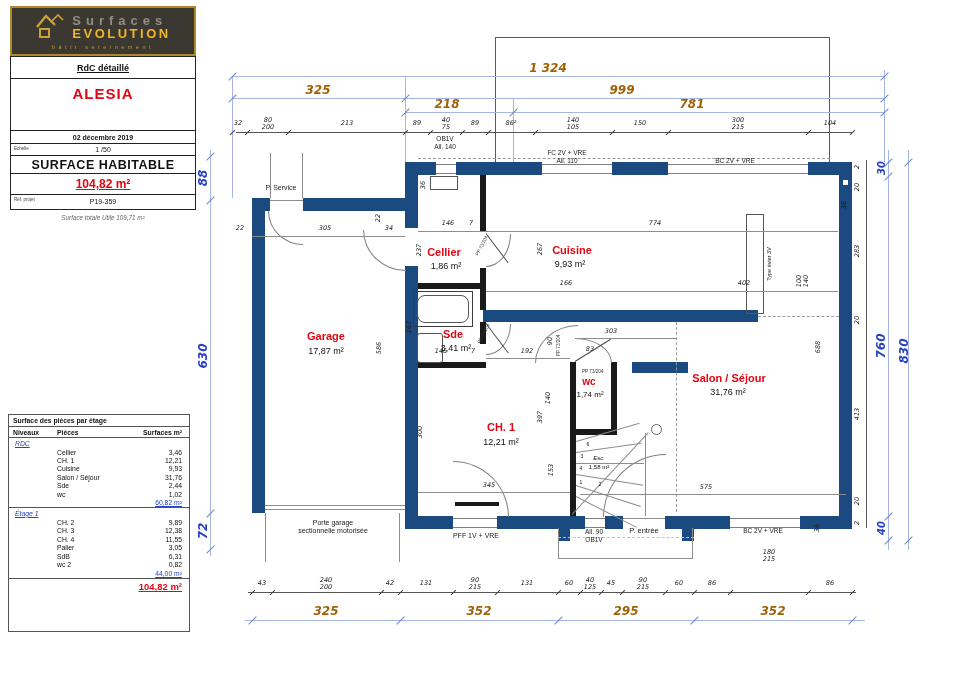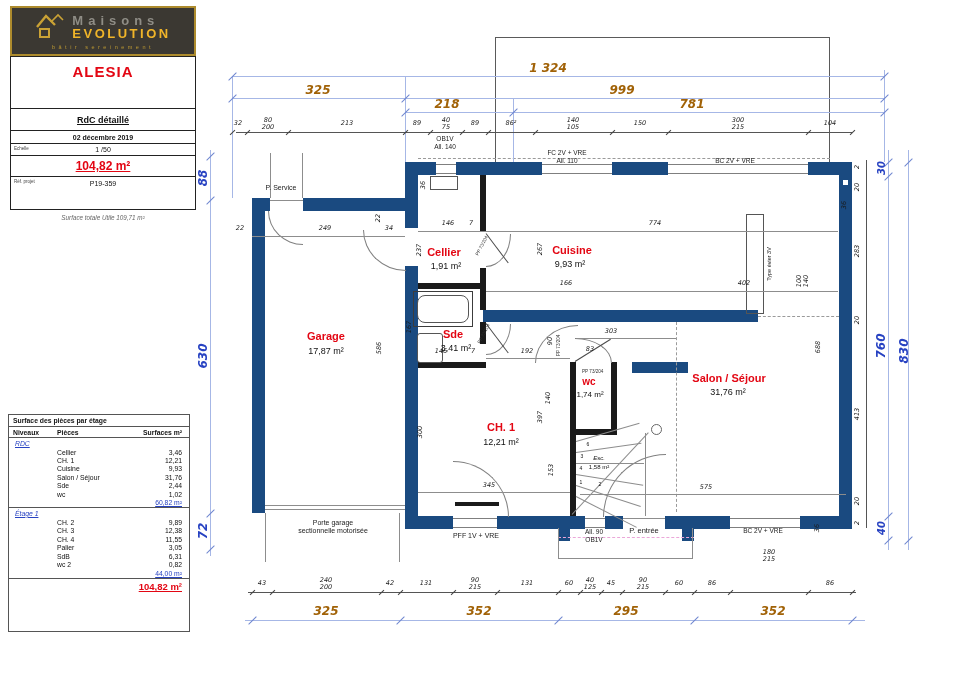--- a/index.html
+++ b/index.html
@@ -84,40 +84,43 @@
 <div class="page">
 
   <div class="a logo">
     <div class="logo-row">
       <svg width="30" height="28" viewBox="0 0 30 28">
         <polyline points="2,14 11,3 20,12" fill="none" stroke="#caa235" stroke-width="2.4"></polyline>
         <polyline points="16,9 23,2 28,7" fill="none" stroke="#caa235" stroke-width="1.6"></polyline>
         <rect x="5" y="16" width="9" height="8" fill="none" stroke="#caa235" stroke-width="2"></rect>
       </svg>
       <div class="logo-txt">
-        <span class="logo-top">Maisons</span>
+        <span class="logo-top">Surfaces</span>
         <span class="logo-bot">EVOLUTION</span>
       </div>
     </div>
     <div class="logo-tag">bâtir sereinement</div>
   </div>
 
   <div class="a tb">
+    <div class="tb-row" style="height:22px">
+      <span class="rdc">RdC détaillé</span>
+    </div>
     <div class="tb-row" style="height:52px">
       <span class="proj" style="margin-top:-22px">ALESIA</span>
-    </div>
-    <div class="tb-row" style="height:22px">
-      <span class="rdc">RdC détaillé</span>
     </div>
     <div class="tb-row" style="height:13px">
       <span class="date">02 décembre 2019</span>
     </div>
     <div class="tb-row" style="height:12px">
       <span class="tb-mini">Echelle</span>
       <span class="scl">1 /50</span>
+    </div>
+    <div class="tb-row" style="height:18px">
+      <span class="sh">SURFACE HABITABLE</span>
     </div>
     <div class="tb-row" style="height:21px">
       <span class="sv">104,82 m²</span>
     </div>
     <div class="tb-row" style="height:13px;border-bottom:none">
       <span class="tb-mini">Réf. projet</span>
       <span class="ref">P19-359</span>
     </div>
   </div>
   <span class="a note" style="left:103px;top:214px">Surface totale Utile 109,71 m²</span>
@@ -277,21 +280,21 @@
   <div class="a lv" style="left:692px;top:528px;height:31px"></div>
   <div class="a lh" style="left:558px;top:558px;width:135px"></div>
   <div class="a lv" style="left:265px;top:513px;height:49px"></div>
   <div class="a lv" style="left:399px;top:513px;height:49px"></div>
   <div class="a lv" style="left:270px;top:153px;height:45px"></div>
   <div class="a lv" style="left:302px;top:153px;height:45px"></div>
 
   <span class="a rn" style="left:326px;top:336px">Garage</span>
   <span class="a ra" style="left:326px;top:351px">17,87 m²</span>
   <span class="a rn" style="left:444px;top:252px">Cellier</span>
-  <span class="a ra" style="left:446px;top:266px">1,91 m²</span>
+  <span class="a ra" style="left:446px;top:266px">1,86 m²</span>
   <span class="a rn" style="left:572px;top:250px">Cuisine</span>
   <span class="a ra" style="left:570px;top:264px">9,93 m²</span>
   <span class="a rn" style="left:453px;top:334px">Sde</span>
   <span class="a ra" style="left:456px;top:348px">3,41 m²</span>
   <span class="a rn" style="left:589px;top:381px;font-size:10px">wc</span>
   <span class="a ra" style="left:590px;top:394px;font-size:8px">1,74 m²</span>
   <span class="a rn" style="left:501px;top:427px">CH. 1</span>
   <span class="a ra" style="left:501px;top:442px">12,21 m²</span>
   <span class="a rn" style="left:729px;top:378px">Salon / Séjour</span>
   <span class="a ra" style="left:728px;top:392px">31,76 m²</span>
@@ -449,21 +452,21 @@
   <span class="a bdim" style="left:773px;top:611px">352</span>
 
   <div class="a lh" style="left:252px;top:236px;width:153px"></div>
   <div class="a lh" style="left:418px;top:231px;width:420px"></div>
   <div class="a lh" style="left:486px;top:291px;width:352px"></div>
   <div class="a lh" style="left:486px;top:358px;width:84px"></div>
   <div class="a lh" style="left:577px;top:338px;width:99px"></div>
   <div class="a lh" style="left:418px;top:492px;width:152px"></div>
   <div class="a lh" style="left:580px;top:494px;width:266px"></div>
   <span class="a dim" style="left:240px;top:229px">22</span>
-  <span class="a dim" style="left:325px;top:229px">249</span>
+  <span class="a dim" style="left:325px;top:229px">305</span>
   <span class="a dim" style="left:389px;top:229px">34</span>
   <span class="a dimr" style="left:379px;top:218px">22</span>
   <span class="a dim" style="left:448px;top:224px">146</span>
   <span class="a dim" style="left:471px;top:224px">7</span>
   <span class="a dim" style="left:655px;top:224px">774</span>
   <span class="a dimr" style="left:424px;top:185px">36</span>
   <span class="a dimr" style="left:420px;top:250px">237</span>
   <span class="a dimr" style="left:541px;top:249px">267</span>
   <span class="a dim" style="left:566px;top:284px">166</span>
   <span class="a dim" style="left:744px;top:284px">402</span>

